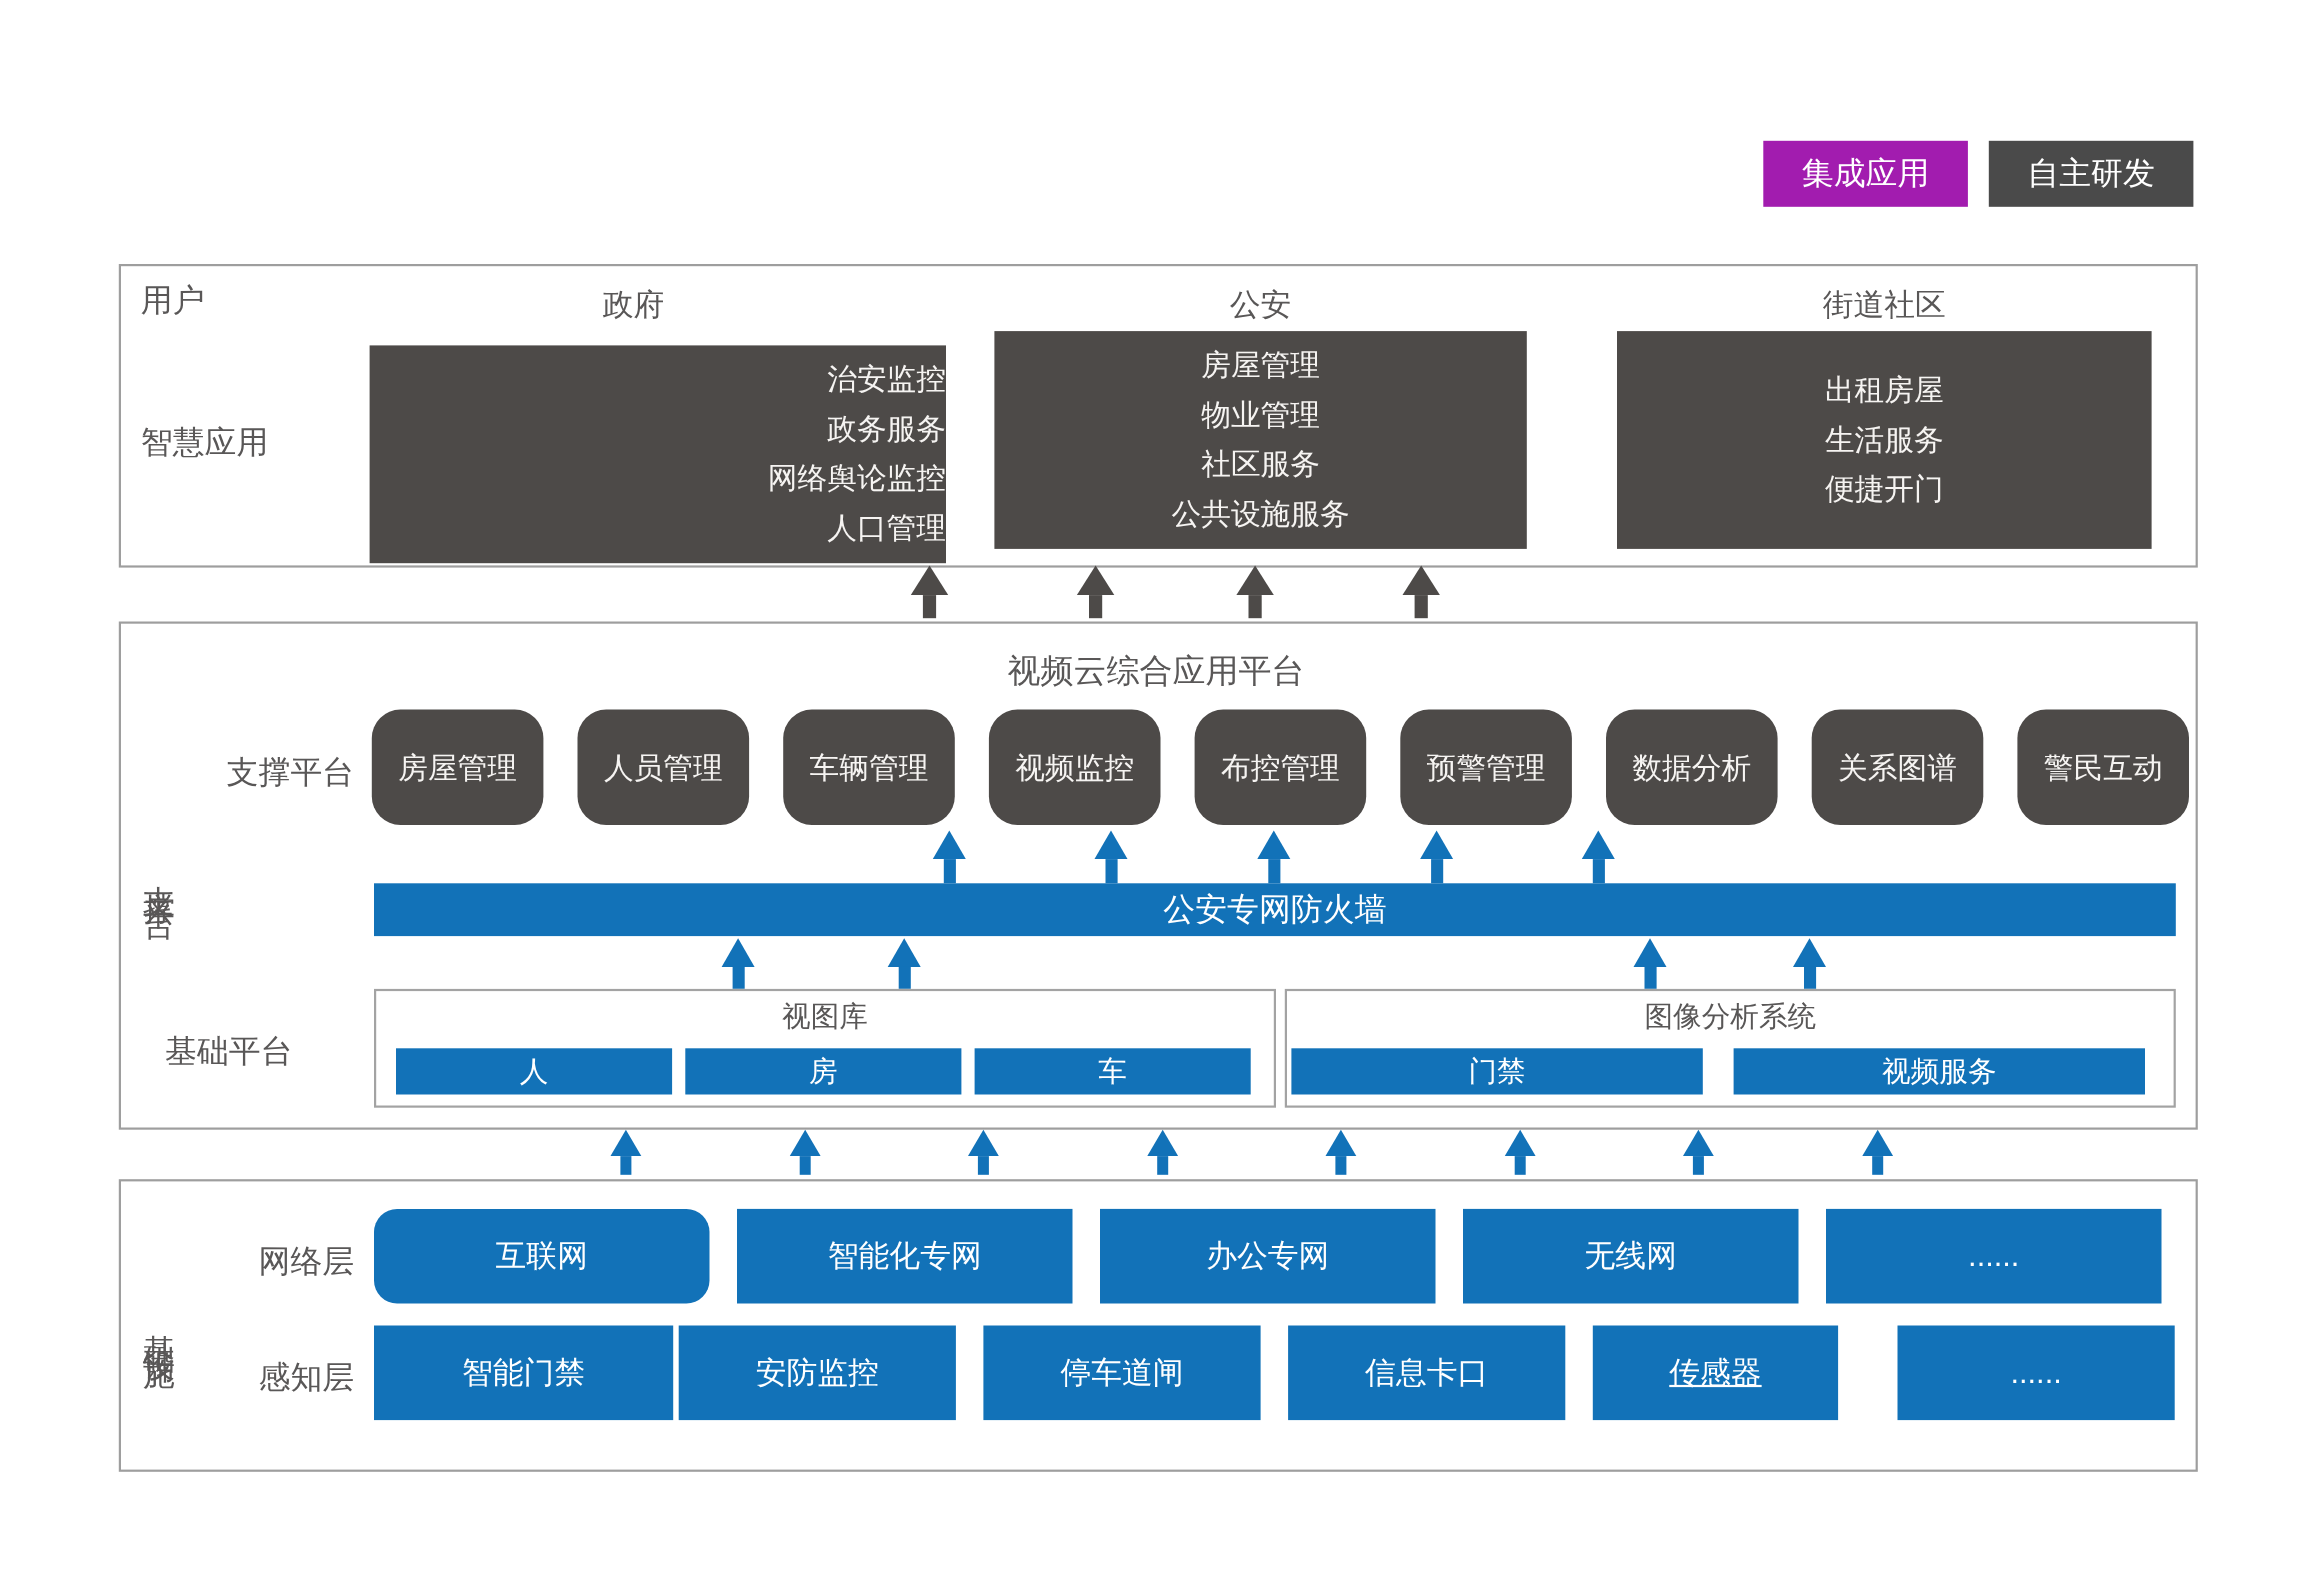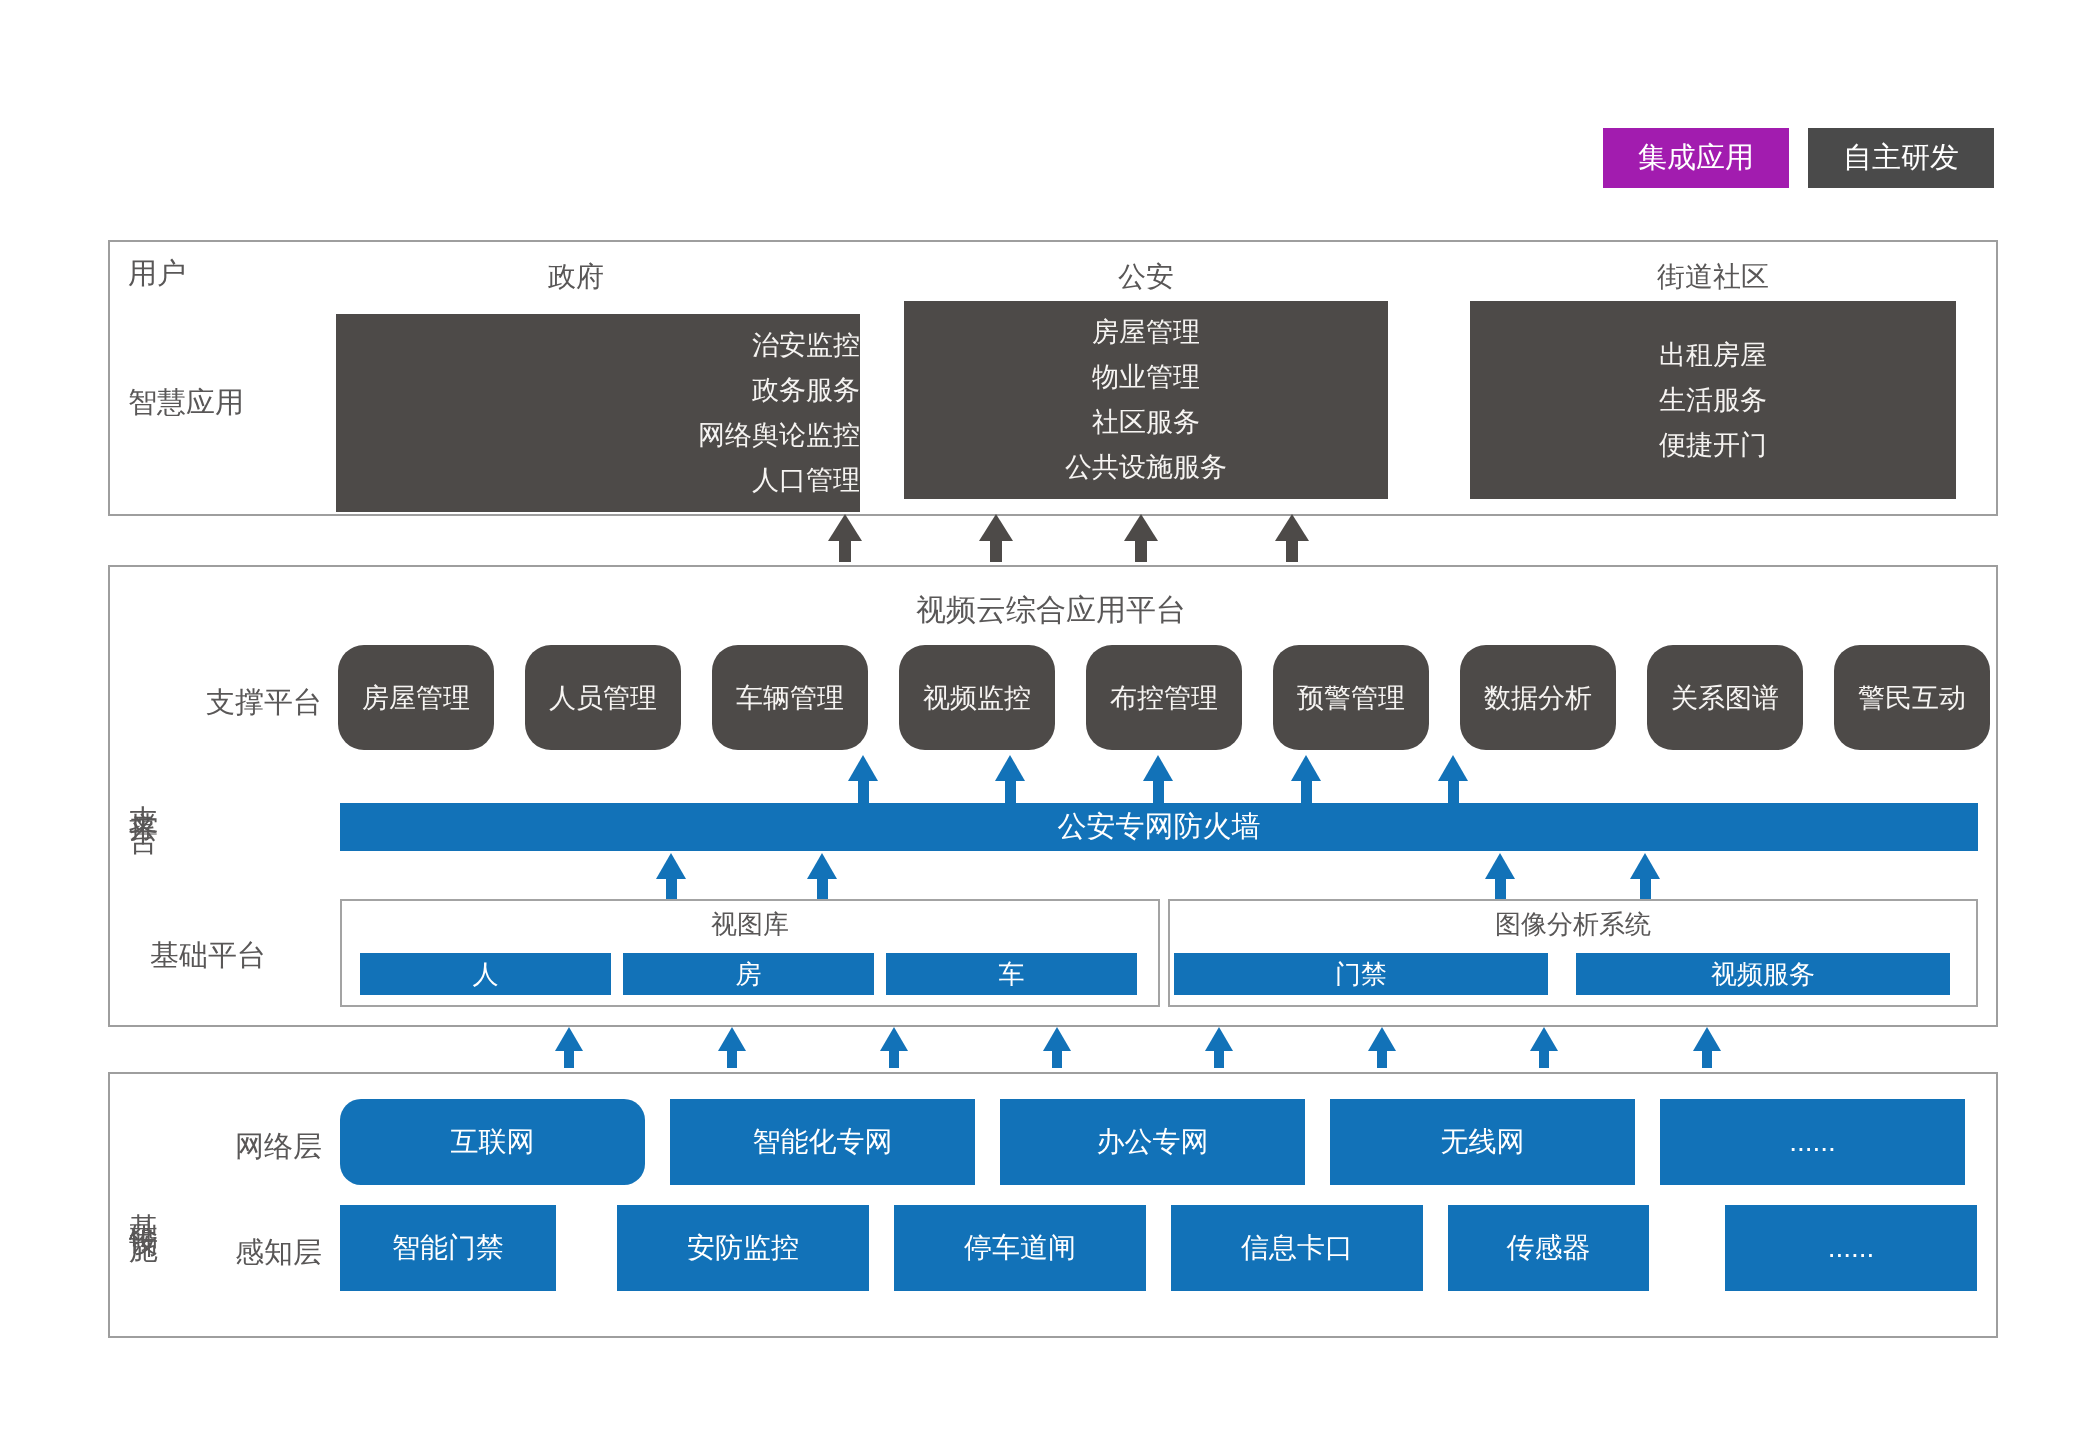--- a/index.html
+++ b/index.html
@@ -244,20 +244,20 @@
   <div class="vlabel" style="left:124px;top:1204px;">基础设施</div>
 
   <div class="lbl right" style="left:150px;top:1127px;width:172px;">网络层</div>
   <div class="blue-box" style="left:340px;top:1099px;width:305px;height:86px;font-size:28px;border-radius:21px;">互联网</div>
   <div class="blue-box" style="left:670px;top:1099px;width:305px;height:86px;font-size:28px;">智能化专网</div>
   <div class="blue-box" style="left:1000px;top:1099px;width:305px;height:86px;font-size:28px;">办公专网</div>
   <div class="blue-box" style="left:1330px;top:1099px;width:305px;height:86px;font-size:28px;">无线网</div>
   <div class="blue-box" style="left:1660px;top:1099px;width:305px;height:86px;font-size:28px;">......</div>
 
   <div class="lbl right" style="left:150px;top:1233px;width:172px;">感知层</div>
-  <div class="blue-box" style="left:340px;top:1205px;width:216px;height:86px;font-size:28px;text-align:center;">智能门禁</div>
+  <div class="blue-box" style="left:340px;top:1205px;width:272px;height:86px;font-size:28px;text-align:center;">智能门禁</div>
   <div class="blue-box" style="left:617px;top:1205px;width:252px;height:86px;font-size:28px;">安防监控</div>
   <div class="blue-box" style="left:894px;top:1205px;width:252px;height:86px;font-size:28px;">停车道闸</div>
   <div class="blue-box" style="left:1171px;top:1205px;width:252px;height:86px;font-size:28px;">信息卡口</div>
-  <div class="blue-box" style="left:1448px;top:1205px;width:201px;height:86px;font-size:28px;">传感器</div>
+  <div class="blue-box" style="left:1448px;top:1205px;width:223px;height:86px;font-size:28px;text-decoration:underline;">传感器</div>
   <div class="blue-box" style="left:1725px;top:1205px;width:252px;height:86px;font-size:28px;">......</div>
 
 </div>
 
 </body></html>

